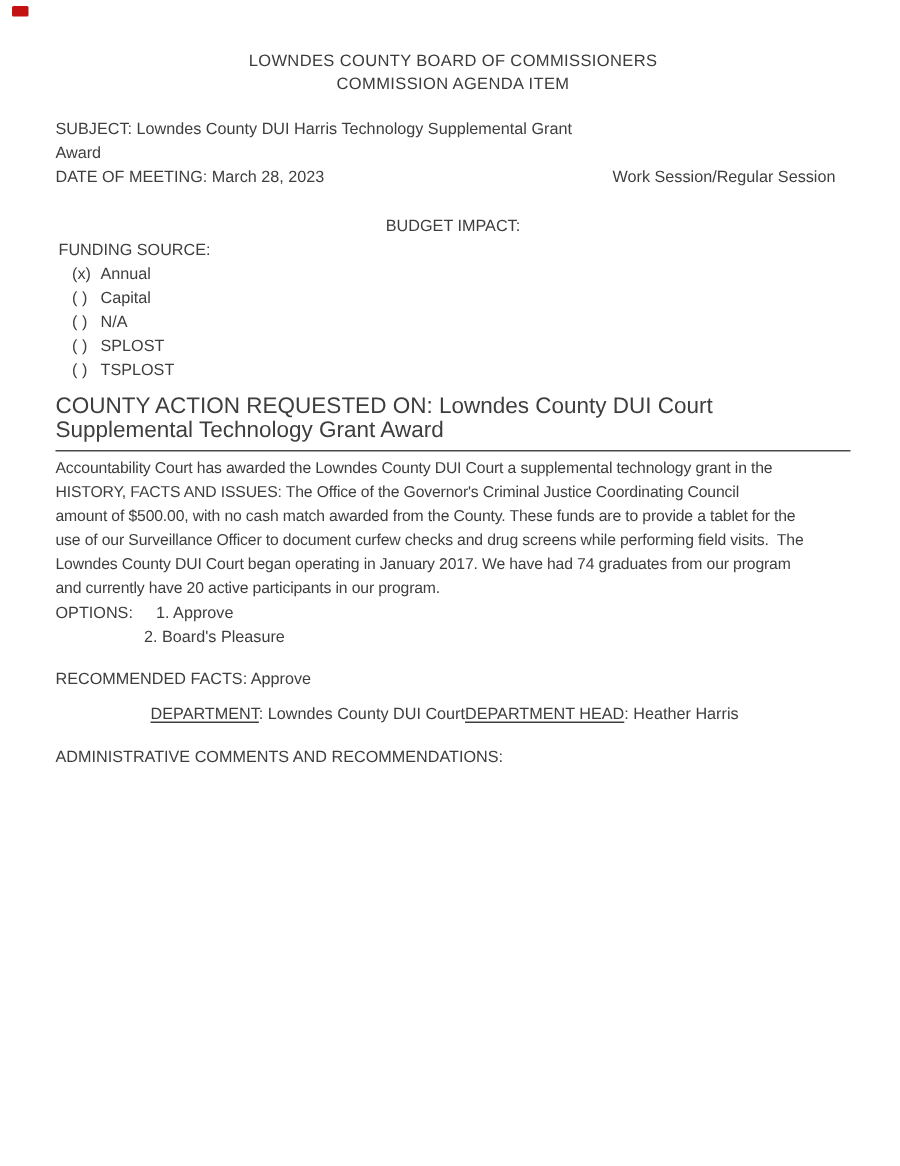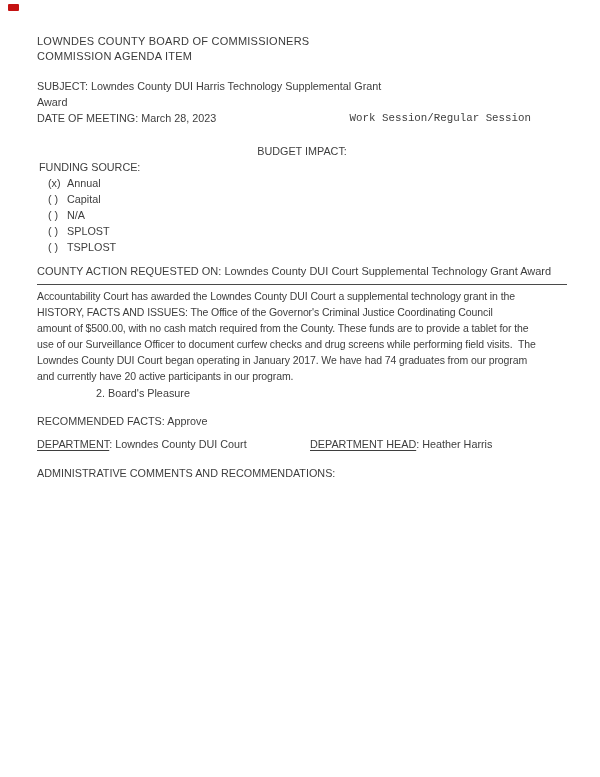--- a/index.html
+++ b/index.html
@@ -10,37 +10,37 @@
     color:#3e3e3e;
     position:relative;
     overflow:hidden;
     font-size:10.8px;
   }
   .red-mark {
     position:absolute; left:8px; top:4px; width:11px; height:7px;
     border-radius:1px;
   }
   .page { padding:34px 33px 0 37px; }
-  .doc-title { text-align:left; font-size:11px; line-height:15px; letter-spacing:0.25px; color:#3b3b3b; }
+  .doc-title { text-align:center; font-size:11px; line-height:15px; letter-spacing:0.25px; color:#3b3b3b; }
   .subject { margin-top:14px; line-height:16px; }
   .date-row { display:flex; justify-content:space-between; line-height:16px;align-items:center; }
-  .session { margin-right:36px;font-family:Liberation Mono, monospace; }
+  .session { margin-right:10px; }
   .budget { margin-top:17px; line-height:16px;text-align:center; }
   .funding-label { padding-left:2px; line-height:16px; }
   .funding-list { margin-left:11px; }
   .funding-item { line-height:16px; }
   .funding-item .mark { display:inline-block; width:19px; white-space:pre; }
-  .county-action { margin-top:8px; line-height:16px; padding-bottom:5px; border-bottom:1.5px solid #4a4a4a; font-size:11px; }
+  .county-action { margin-top:8px; line-height:16px; padding-bottom:5px; border-bottom:1.5px solid #4a4a4a; font-size:15px; }
   .history { margin-top:3px; }
   .history-line { font-size:10.5px; line-height:16px; letter-spacing:-0.1px; white-space:pre; }
   .options { margin-top:1px; line-height:16px; }
   .options-label { display:inline-block; width:67px; }
   .options-line2 { margin-left:59px; }
   .recommended { margin-top:12px; line-height:16px; }
-  .dept-row { margin-top:7px; line-height:16px; display:flex; }
+  .dept-row { margin-top:7px; line-height:16px; display:flex;text-align:right; }
   .dept-col1 { width:273px; }
   .underlined { text-decoration:underline; text-underline-offset:2px; text-decoration-thickness:1px; }
   .admin { margin-top:13px; line-height:16px; }
 </style>
 </head>
 <body>
 
 <div class="red-mark" style="background: rgb(196, 18, 18);"></div>
 
 <div class="page">
@@ -79,27 +79,30 @@
     <div class="funding-item">
       <span class="mark">( )</span><span>TSPLOST</span>
     </div>
   </div>
 
   <div class="county-action">COUNTY ACTION REQUESTED ON: Lowndes County DUI Court Supplemental Technology Grant Award</div>
 
   <div class="history">
     <div class="history-line">Accountability Court has awarded the Lowndes County DUI Court a supplemental technology grant in the</div>
     <div class="history-line">HISTORY, FACTS AND ISSUES: The Office of the Governor's Criminal Justice Coordinating Council</div>
-    <div class="history-line">amount of $500.00, with no cash match required from the County. These funds are to provide a tablet for the</div>
+    <div class="history-line">amount of $500.00, with no cash match awarded from the County. These funds are to provide a tablet for the</div>
     <div class="history-line">use of our Surveillance Officer to document curfew checks and drug screens while performing field visits.  The</div>
     <div class="history-line">Lowndes County DUI Court began operating in January 2017. We have had 74 graduates from our program</div>
     <div class="history-line">and currently have 20 active participants in our program.</div>
   </div>
 
   <div class="options">
+    <div>
+      <span class="options-label">OPTIONS:</span><span>1. Approve</span>
+    </div>
     <div class="options-line2">2. Board's Pleasure</div>
   </div>
 
   <div class="recommended">RECOMMENDED FACTS: Approve</div>
 
   <div class="dept-row">
     <div class="dept-col1">
       <span class="underlined">DEPARTMENT</span><span>: Lowndes County DUI Court</span>
     </div>
     <div>

